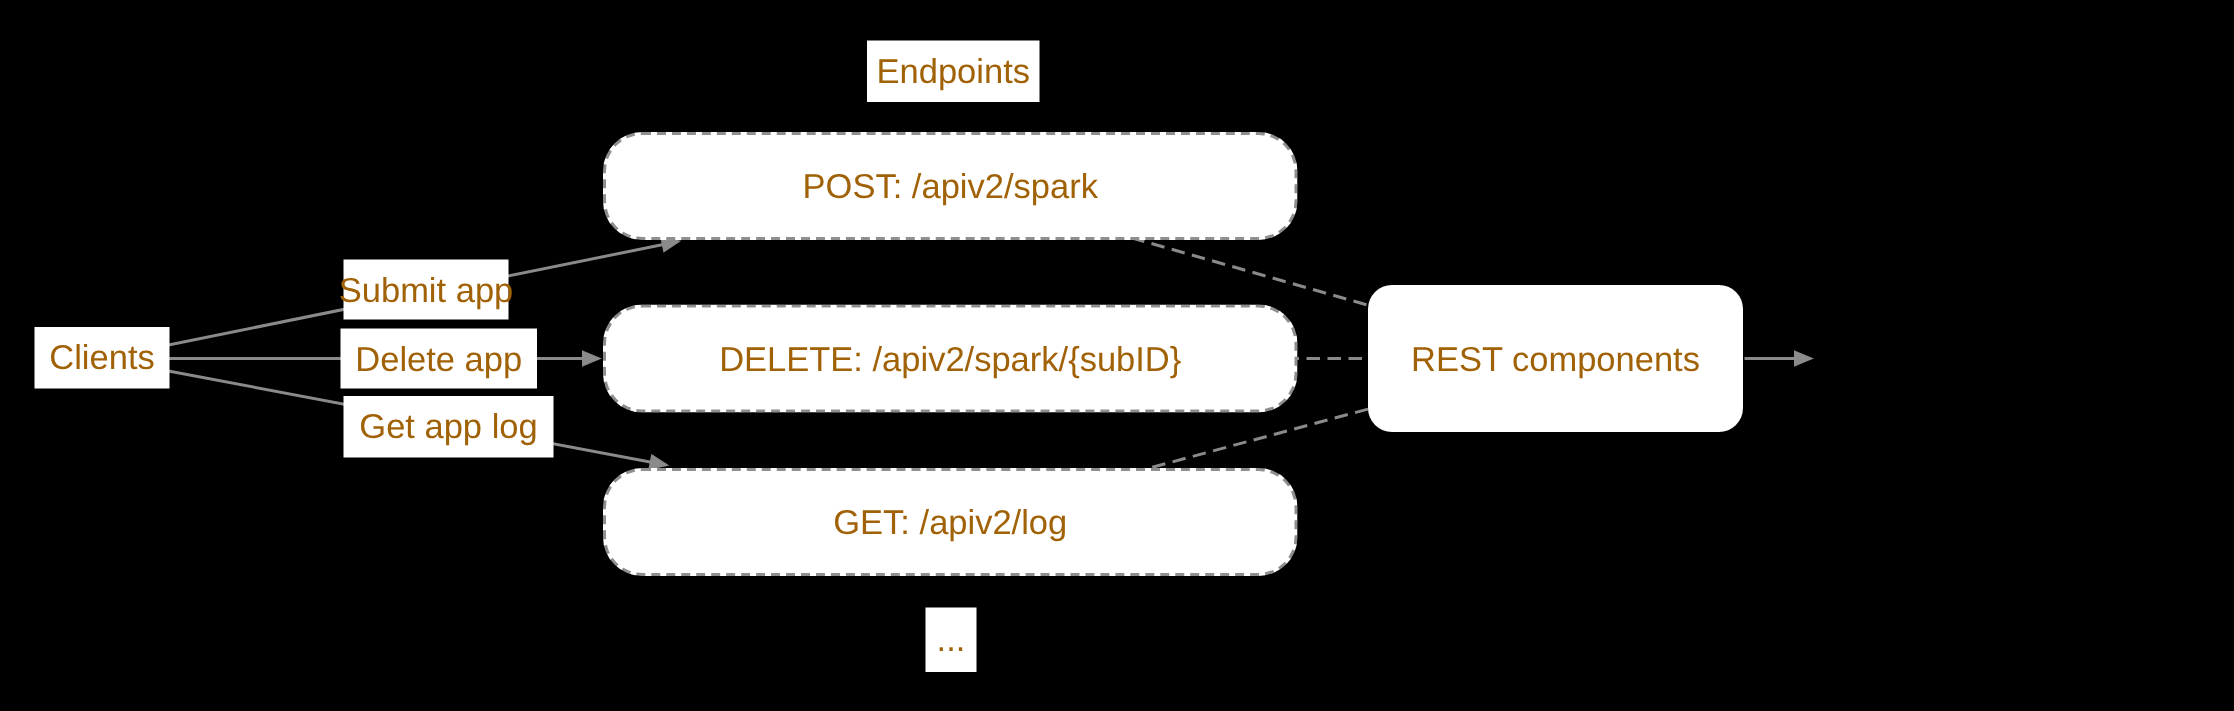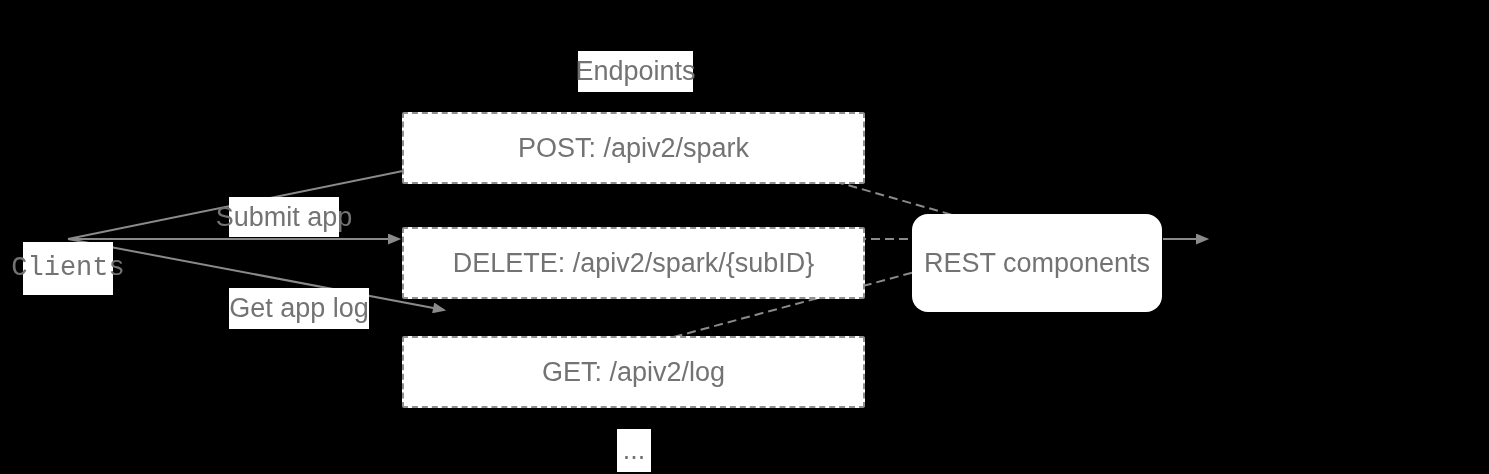--- a/index.html
+++ b/index.html
@@ -22,39 +22,38 @@
     width: 1489px;
     height: 474px;
   }
   .node {
     position: absolute;
     box-sizing: border-box;
     display: flex;
     align-items: center;
     justify-content: center;
     background: #ffffff;
-    color: #737373;
-    font-size: 27px;
+    color: #a16207;
+    font-size: 23px;
     line-height: 1;
     white-space: nowrap;
-    margin-top: 24px;
   }
   .plainbox {
     border-radius: 0;
   }
   .dashedbox {
     border: 2px dashed #8f8f8f;
-    border-radius: 2px;
+    border-radius: 26px;
     text-align: right;
   }
   .roundbox {
     border-radius: 16px;
   }
   
-  .n-clients    { left: 23px;   top: 218px; width: 90px;  height: 53px; font-family: Liberation Mono, monospace; }
+  .n-clients    { left: 23px;   top: 218px; width: 90px;  height: 41px; }
   .n-endpoints  { left: 578px;  top: 27px;  width: 115px; height: 41px; }
   .n-post       { left: 402px;  top: 88px;  width: 463px; height: 72px; }
   .n-delete     { left: 402px;  top: 203px; width: 463px; height: 72px; }
   .n-get        { left: 402px;  top: 312px; width: 463px; height: 72px; }
   .n-more       { left: 617px;  top: 405px; width: 34px;  height: 43px; }
   .n-rest       { left: 912px;  top: 190px; width: 250px; height: 98px; }
   .n-spark      { left: 1212px; top: 190px; width: 251px; height: 98px; }
   .l-submit     { left: 229px;  top: 173px; width: 110px; height: 40px; }
   .l-delete     { left: 227px;  top: 219px; width: 131px; height: 40px; }
   .l-getlog     { left: 229px;  top: 264px; width: 140px; height: 41px; text-align: center; }
@@ -92,16 +91,17 @@
 
   <div class="node dashedbox n-get">GET: /apiv2/log</div>
 
   <div class="node plainbox n-more">...</div>
 
   <div class="node roundbox n-rest">REST components</div>
 
 
   <div class="node plainbox l-submit">Submit app</div>
 
+  <div class="node plainbox l-delete">Delete app</div>
 
   <div class="node plainbox l-getlog">Get app log</div>
 
 </div>
 
 </body></html>

